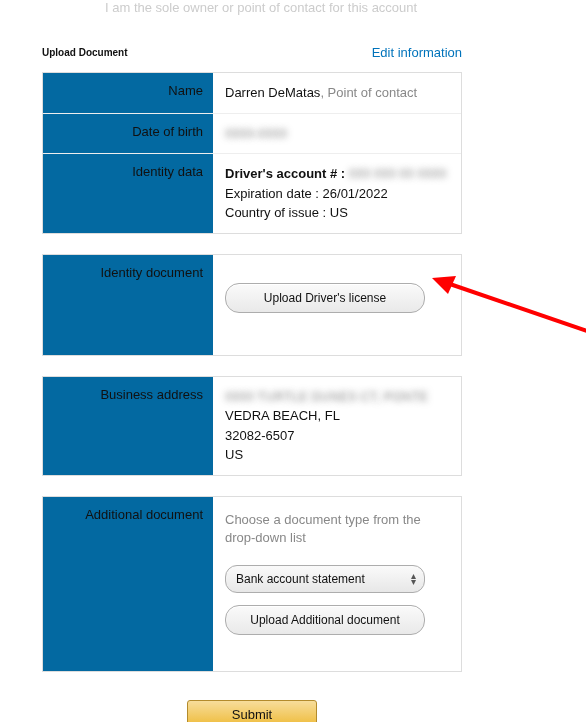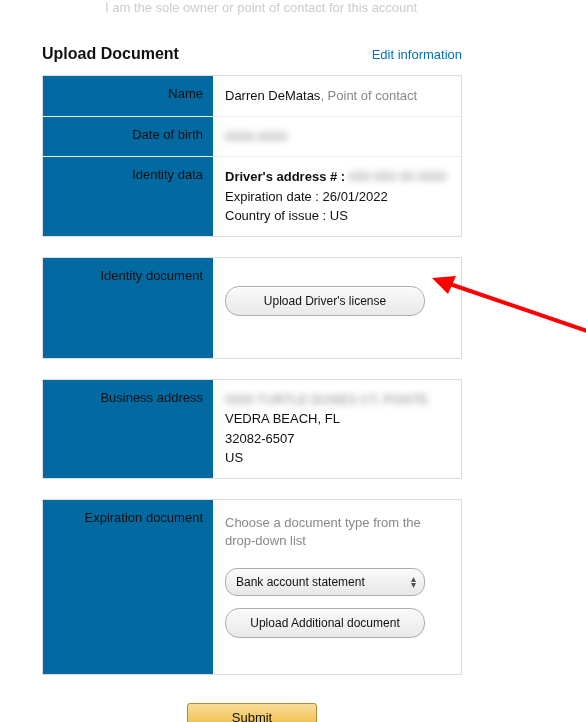--- a/index.html
+++ b/index.html
@@ -24,21 +24,21 @@
     .header-row {
       display: flex;
       justify-content: space-between;
       align-items: center;
       padding: 30px 0 12px 0;
       width: 420px;
       margin-left: 42px;
     }
     .section-title {
       font-weight: bold;
-      font-size: 16px;
+      font-size: 10px;
       color: #111;
     }
     .edit-link {
       color: #0073bb;
       font-size: 13px;
       text-decoration: none;
       cursor: pointer;
     }
     .panel {
       width: 420px;
@@ -168,21 +168,21 @@
   <div class="row">
     <div class="label-cell">Date of birth</div>
     <div class="value-cell">
       <span class="blurred">0000-0000</span>
     </div>
   </div>
   <div class="row">
     <div class="label-cell">Identity data</div>
     <div class="value-cell">
       <div>
-        <span class="bold">Driver's address # :</span>
+        <span class="bold">Driver's account # :</span>
         <span class="blurred">000 000 00 0000</span>
       </div>
       <div>Expiration date : 26/01/2022</div>
       <div>Country of issue : US</div>
     </div>
   </div>
 </div>
 
 <div class="panel">
   <div class="row">
@@ -200,21 +200,21 @@
       <div><span class="blurred">0000 TURTLE DUNES CT, PONTE</span></div>
       <div>VEDRA BEACH, FL</div>
       <div>32082-6507</div>
       <div>US</div>
     </div>
   </div>
 </div>
 
 <div class="panel">
   <div class="row">
-    <div class="label-cell">Expiration document</div>
+    <div class="label-cell">Additional document</div>
     <div class="value-cell addl-cell">
       <div class="addl-instruction">Choose a document type from the drop-down list</div>
       <div class="select-wrap">
         <button class="select-btn">
           <span>Bank account statement</span>
           <span class="select-arrows">▴<br>▾</span>
         </button>
       </div>
       <button class="upload-btn">Upload Additional document</button>
     </div>

